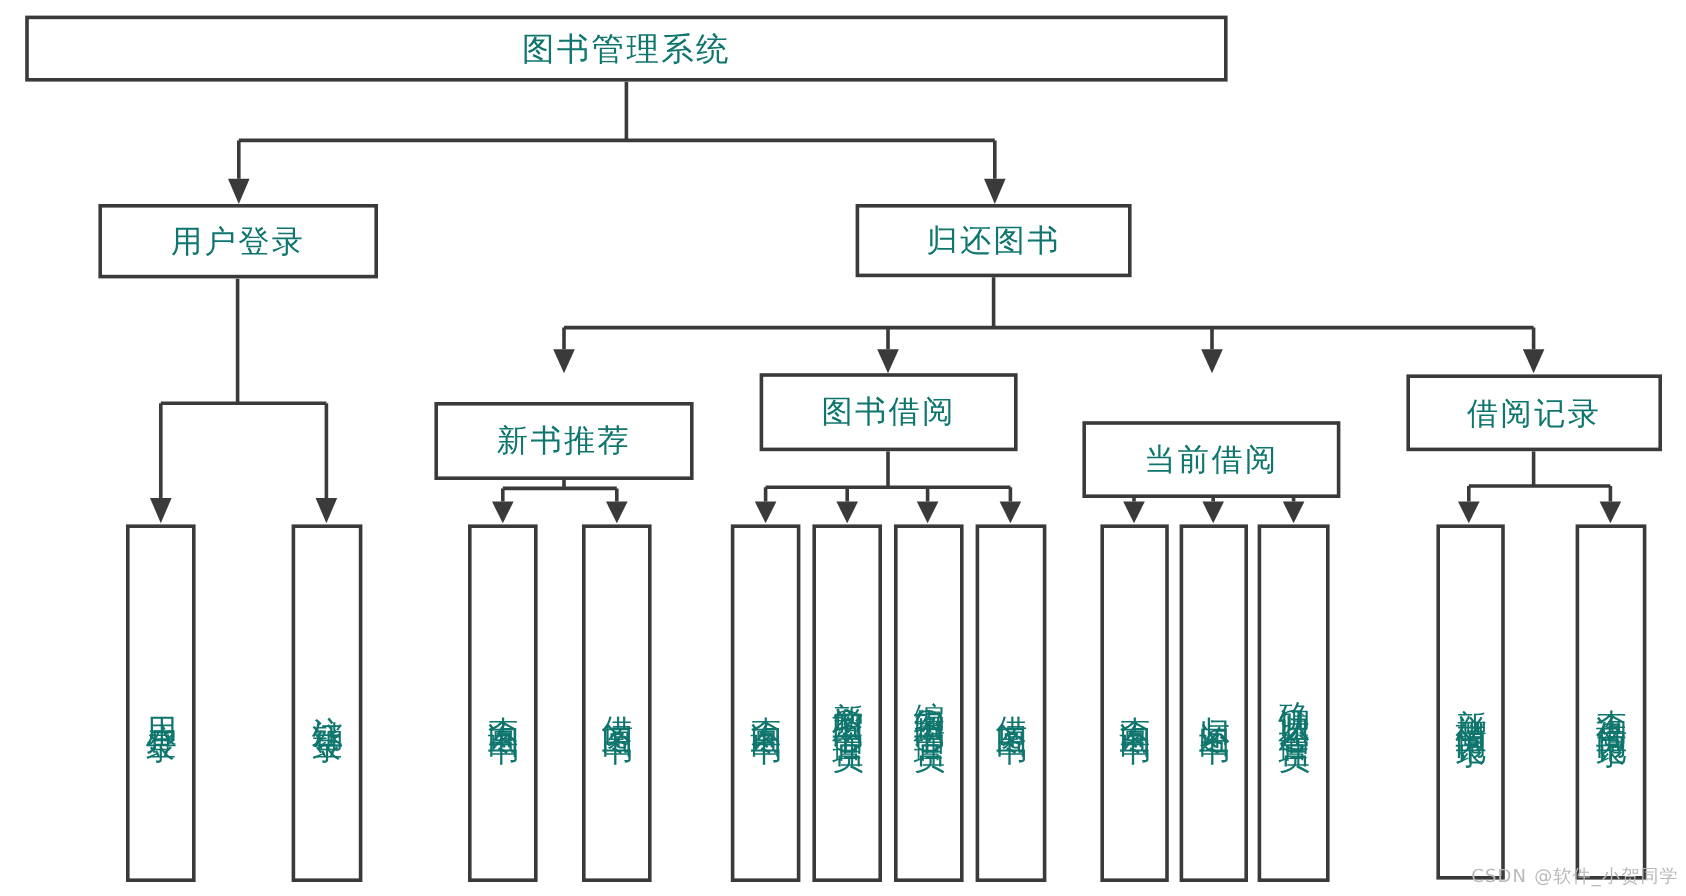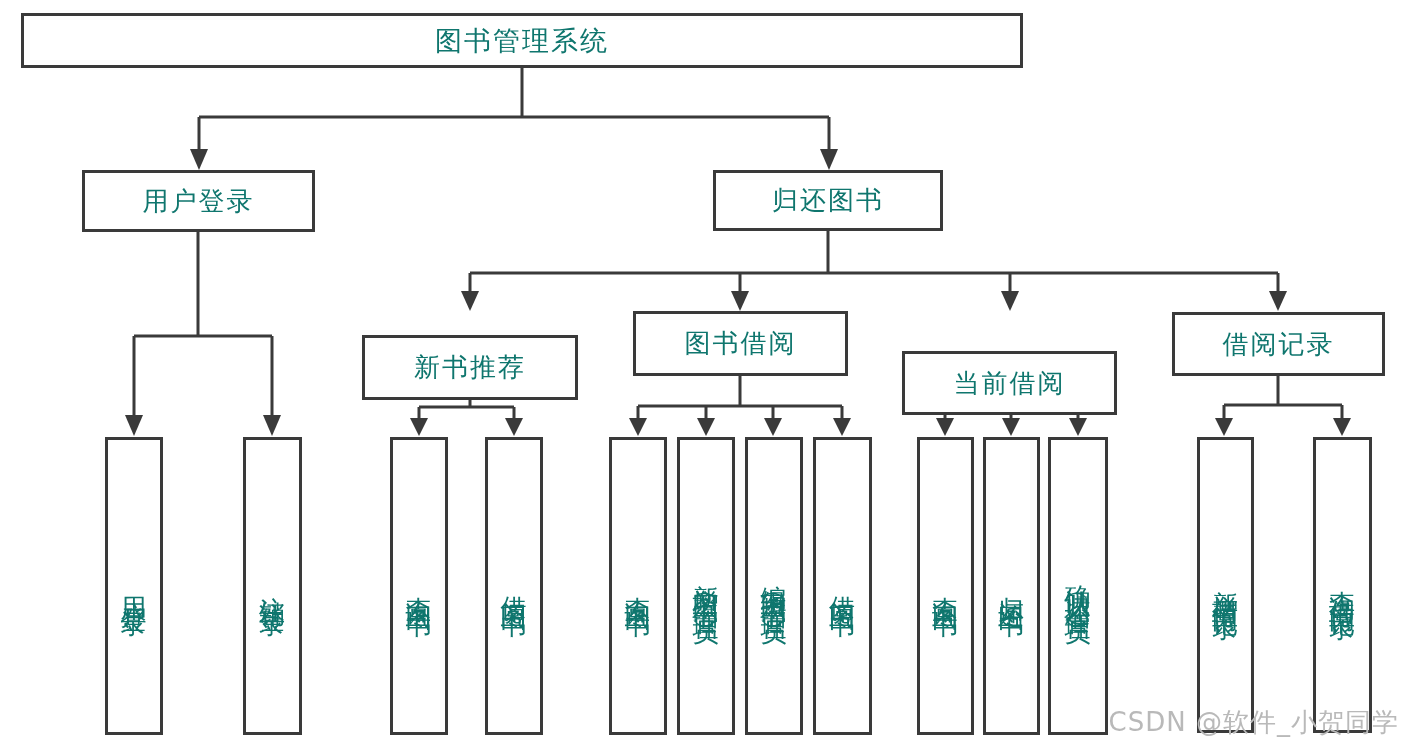--- a/index.html
+++ b/index.html
@@ -31,21 +31,21 @@
   .vnode .lbl {
     writing-mode: vertical-rl;
     font-size: 26px;
     letter-spacing: 5px;
     line-height: 1;
   }
   .watermark {
     position: absolute;
     right: 6px;
     bottom: 7px;
-    font-size: 26px;
+    font-size: 15px;
     color: #b9b9b9;
     letter-spacing: 1px;
     white-space: nowrap;
   }
 </style>
 </head>
 <body>
 
 <div id="canvas">
 

